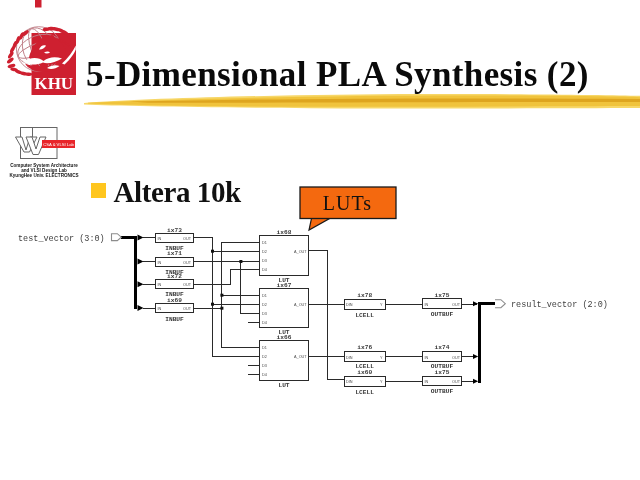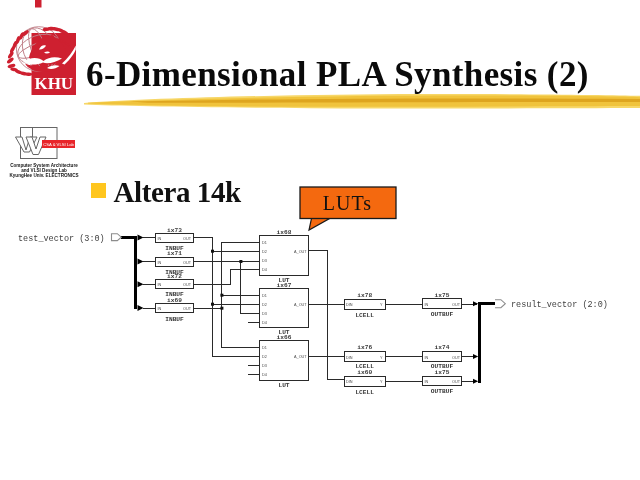--- a/index.html
+++ b/index.html
@@ -244,15 +244,15 @@
 <text x="346" y="383.2">DIN</text>
       <text x="380" y="383.2">Y</text>
 <text x="424.5" y="306">IN</text>
       <text x="452" y="306">OUT</text>
 <text x="424.5" y="358.5">IN</text>
       <text x="452" y="358.5">OUT</text>
 <text x="424.5" y="383.2">IN</text>
       <text x="452" y="383.2">OUT</text>
 </g>
 </svg>
-<div id="title">6-Dimensional PLA Synthesis (2)</div>
+<div id="title">5-Dimensional PLA Synthesis (2)</div>
 <div id="bullet"></div>
-<div id="altera">Altera 14k</div>
+<div id="altera">Altera 10k</div>
 
 </body></html>

